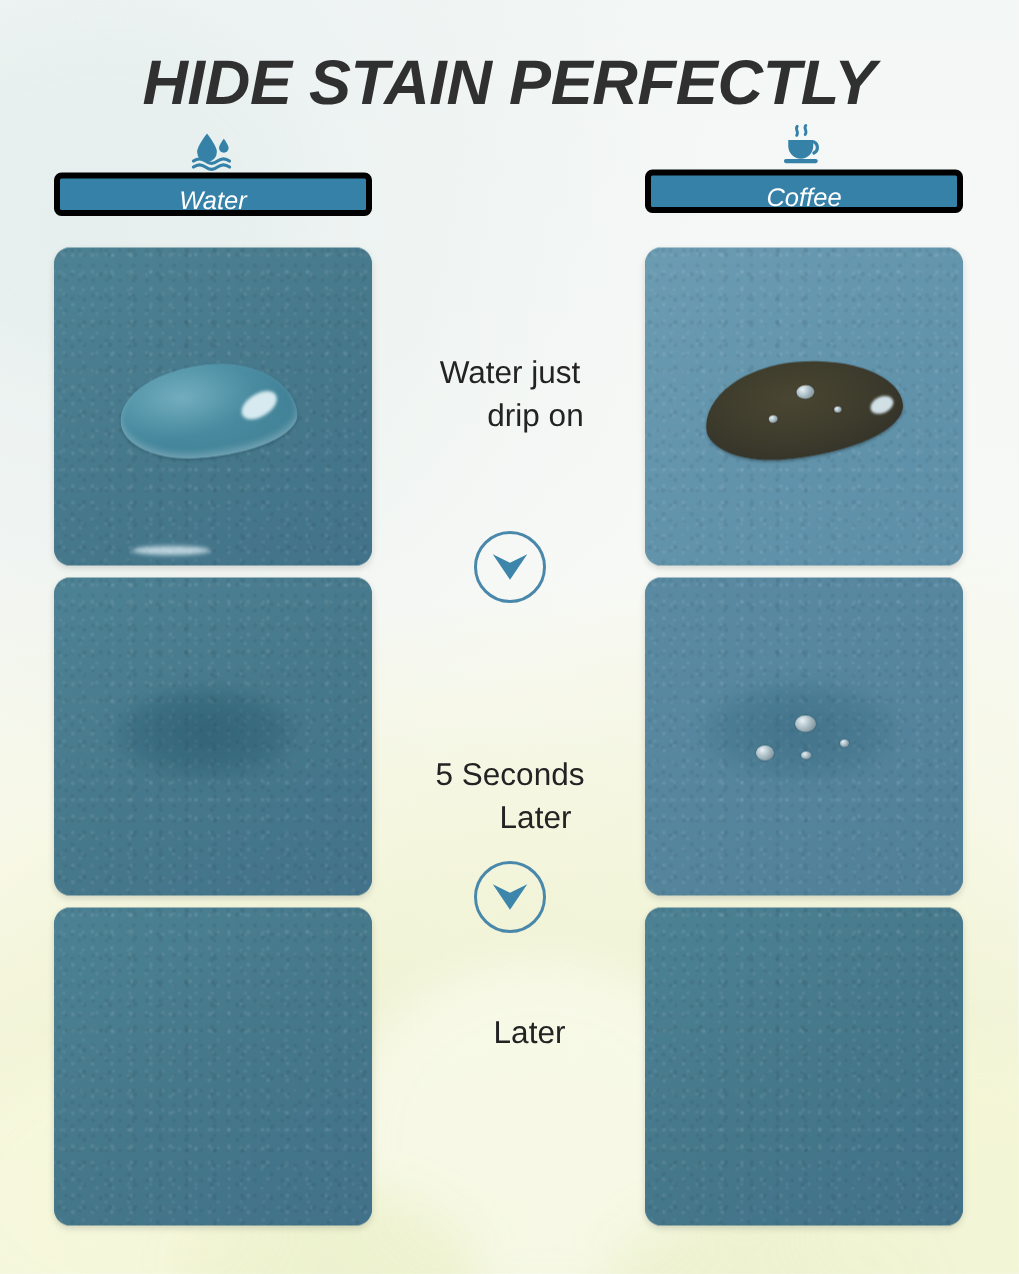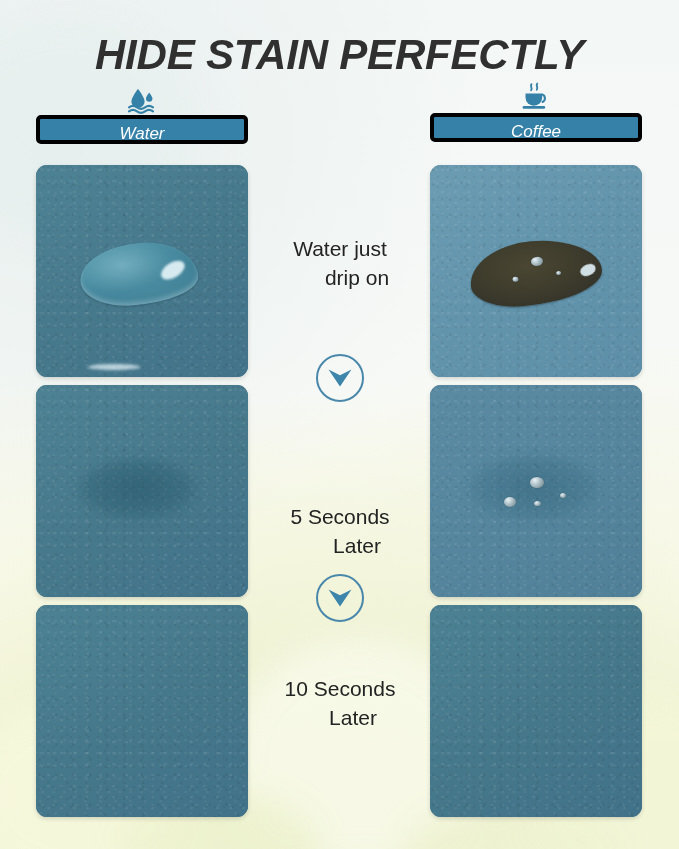--- a/index.html
+++ b/index.html
@@ -295,15 +295,14 @@
 
 <div class="arrow-wrap" style="top:574px;">
   <div class="arrow-circle">
     <svg width="26" height="22" viewBox="0 0 26 22" aria-hidden="true">
       <path d="M1.5 2.5 L13 19.5 L24.5 2.5 L13 8.2 Z" fill="#3d85ab"></path>
     </svg>
   </div>
 </div>
 
 <div class="center-label" style="top:674px;">
-  <span>10 Seconds</span>
   <span class="l2 narrow">Later</span>
 </div>
 
 </body></html>

